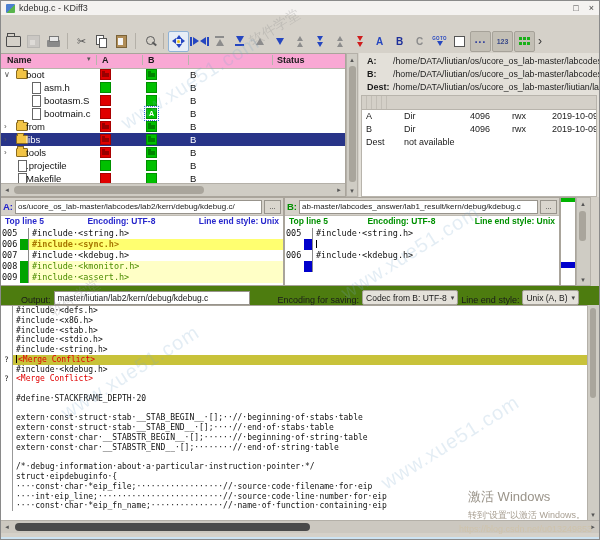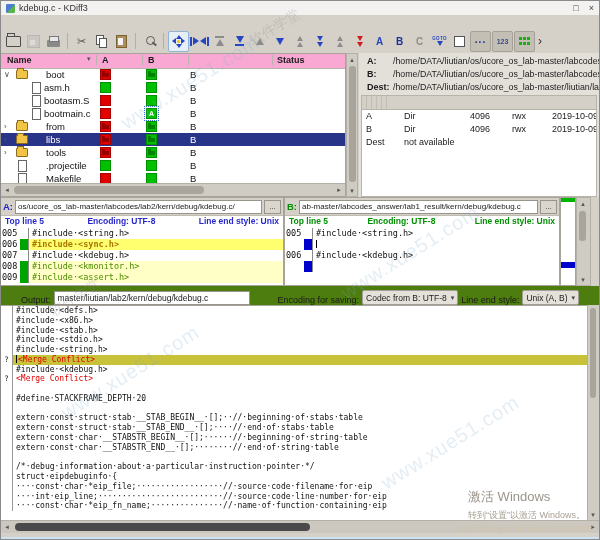--- a/index.html
+++ b/index.html
@@ -79,21 +79,21 @@
   #trows{position:absolute;top:14px;left:0;right:0}
   .trow{position:relative;height:13px;font-size:9.5px}
   .trow.selected{background:#283488}
   .trow.selected .tname,.trow.selected .cOp{color:#fff}
   .texp{position:absolute;left:3px;top:0;width:10px;font-size:8px;color:#555;line-height:13px}
   .ticon{position:absolute;top:2px;left:15px;width:12px;height:9px}
   .ticon.folder{background:#f2c445;border:1px solid #8a6b20;border-radius:1px;box-sizing:border-box}
   .ticon.folder::before{content:"";position:absolute;top:-3px;left:0;width:5px;height:2px;background:#f2c445;border:1px solid #8a6b20;border-bottom:none}
   .ticon.file{left:17px;top:1px;width:7px;height:10px;background:#fff;border:1px solid #666}
   .lvl1 .ticon{left:31px}.lvl1 .ticon.file{left:31px}
-  .tname{position:absolute;left:45px;top:0;line-height:13px;color:#111;white-space:nowrap}
+  .tname{position:absolute;left:25px;top:0;line-height:13px;color:#111;white-space:nowrap}
   .lvl1 .tname{left:43px}
   .cA{position:absolute;left:99px;top:1px}.cB{position:absolute;left:145px;top:1px}
   .cOp{position:absolute;left:189px;top:0;line-height:13px;color:#111}
   .mini{position:relative;display:block;width:11px;height:11px;box-shadow:inset 0 0 0 1px rgba(0,0,0,.25)}
   .mini.sq-red,.mini.fold-red{background:#e00000}
   .mini.sq-green,.mini.fold-green{background:#00c000}
   .mini.fold-red::before,.mini.fold-green::before{content:"";position:absolute;left:2px;top:4px;width:7px;height:4px;background:rgba(0,0,0,.32)}
   .mini.fold-red::after,.mini.fold-green::after{content:"";position:absolute;left:2px;top:2px;width:3px;height:2px;background:rgba(0,0,0,.32)}
   .mini.sel{outline:1px dotted #3565e0;outline-offset:1px}
   .mletter{position:absolute;inset:0;display:flex;align-items:center;justify-content:center;color:#fff;font-weight:bold;font-size:7px}

